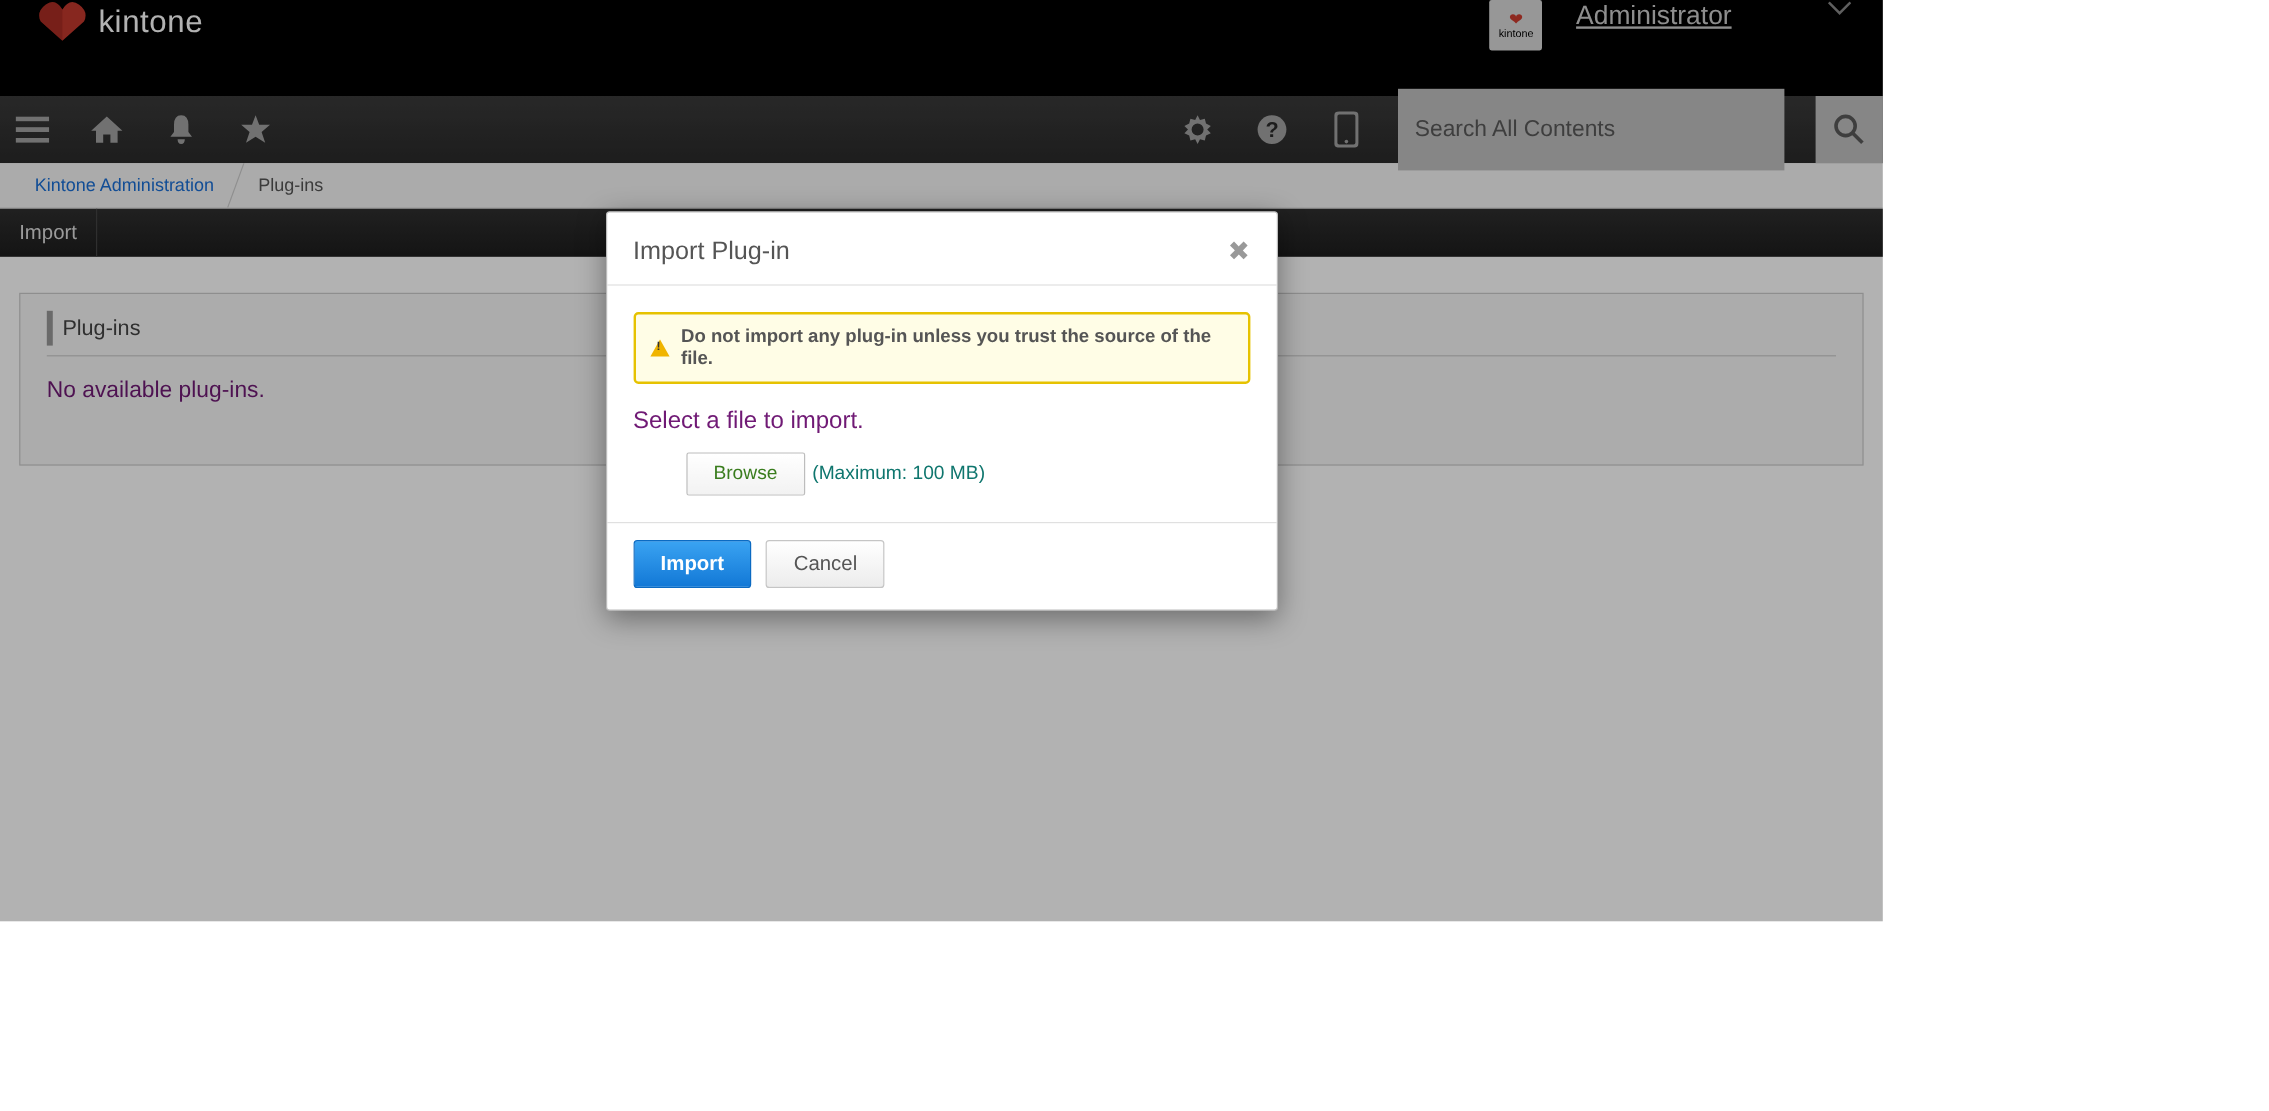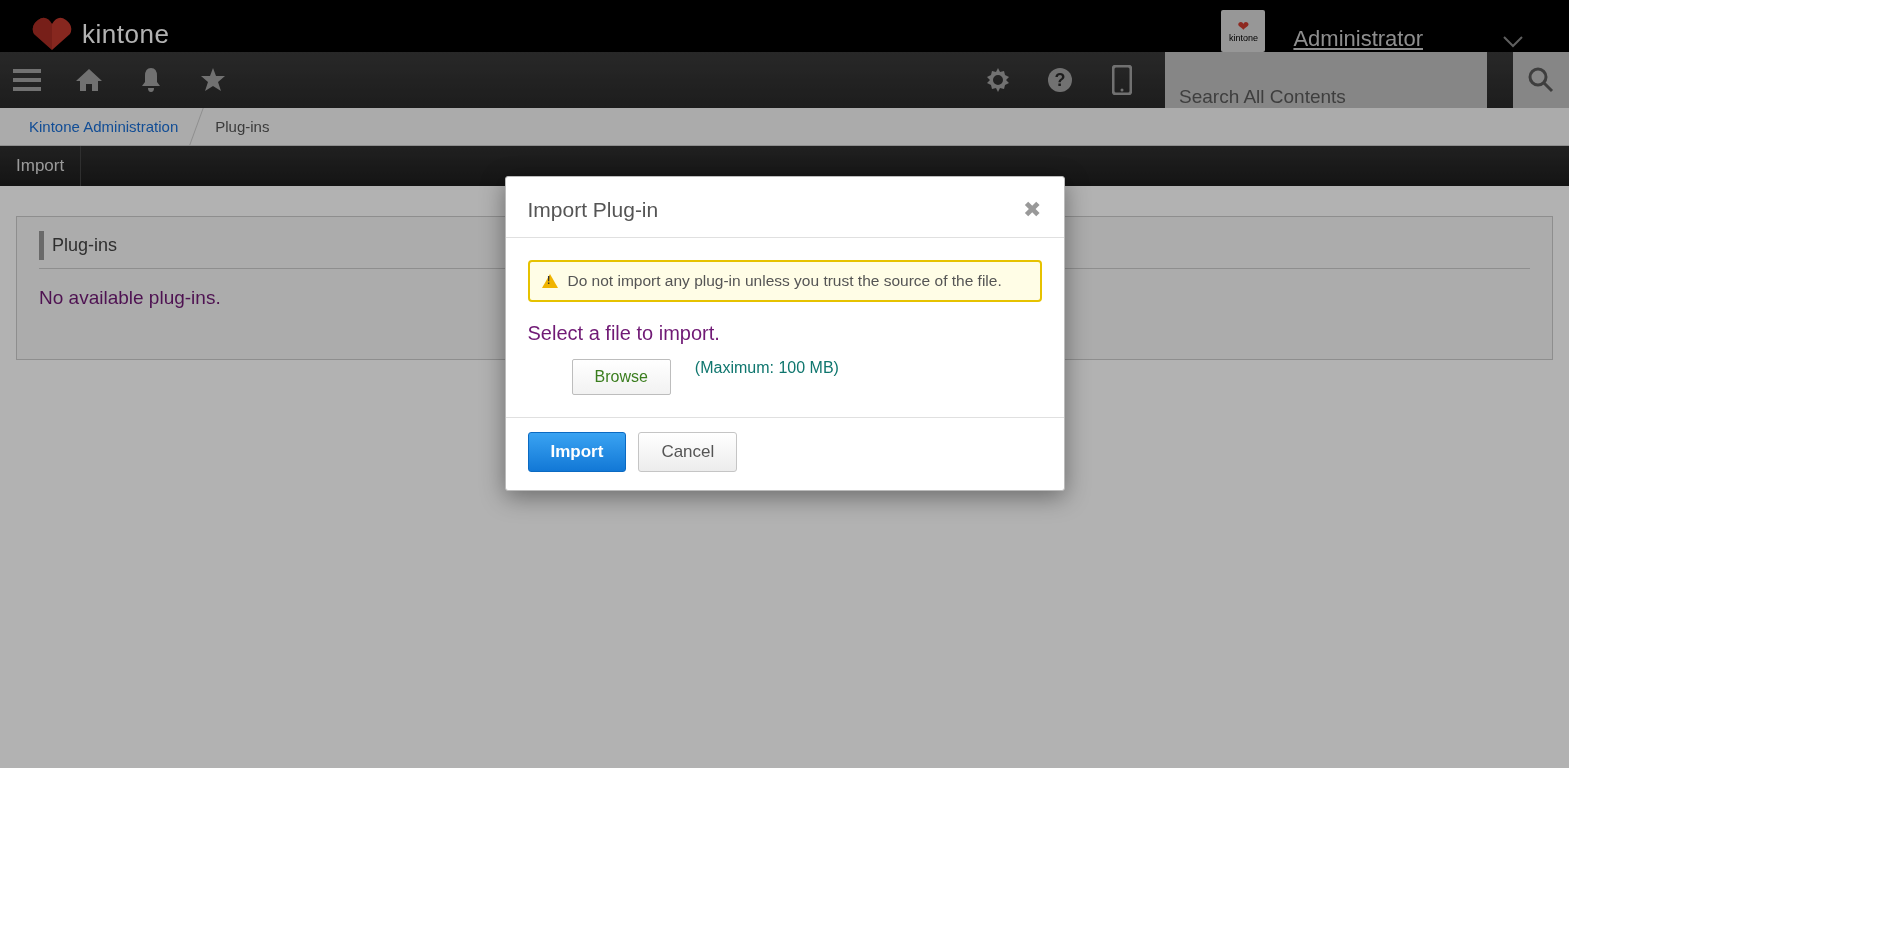--- a/index.html
+++ b/index.html
@@ -1,35 +1,35 @@
 <!DOCTYPE html>
 <html><head>
 <meta charset="utf-8">
 <style>
   * { margin:0; padding:0; box-sizing:border-box; font-family:Verdana,Geneva,sans-serif; }
   body { background:#fff; overflow:hidden; }
   #wrap { width:1569px; height:768px; position:relative; background:#fff; }
   #overlay { position:absolute; inset:0; background:rgba(0,0,0,.30); z-index:10; }
   
-  .topbar { height:52px; background:#000; display:flex; align-items:flex-end; color:#fff; padding:0 46px 0 32px; }
+  .topbar { height:80px; background:#000; display:flex; align-items:flex-start; color:#fff; padding:0 26px 0 32px; }
   .logo { display:flex; align-items:center; gap:10px; }
   .logo-heart svg{display:block;}
   .logo-text{font-size:26px;letter-spacing:.5px;font-weight:400;}
   .topbar-spacer{flex:1;}
   .mini-logo{width:44px;height:42px;background:#d8d8d8;display:flex;flex-direction:column;align-items:center;justify-content:center;border-radius:2px;}
   .mini-logo-glyph{font-size:14px;color:#cc3b2f;line-height:1;}
   .mini-logo-txt{font-size:9px;color:#000;}
   .admin-link{font-size:22px;color:#ccc;margin-left:28px;text-decoration:underline;}
   .chevd{margin-left:80px;color:#888;}
   
   .navbar{height:56px;background:linear-gradient(#3a3a3a,#2a2a2a);display:flex;align-items:center;padding-left:8px;gap:24px;}
   .nav-icon{width:38px;height:38px;display:flex;align-items:center;justify-content:center;color:#a3a3a3;}
   .nav-icon svg{fill:currentColor;}
   .nav-spacer{flex:1;}
-  .search-box{height:56px;width:322px;background:#c0c0c0;display:flex;align-items:flex-end;padding:0 14px;font-size:19px;color:#5a5a5a;}
+  .search-box{height:68px;width:322px;background:#c0c0c0;display:flex;align-items:center;padding:0 14px;font-size:19px;color:#5a5a5a;}
   .search-btn{height:56px;width:56px;background:#c0c0c0;display:flex;align-items:center;justify-content:center;margin-left:2px;}
   
   .crumbs{height:38px;background:#f5f5f5;border-bottom:1px solid #ccc;display:flex;align-items:center;padding-left:29px;font-size:15px;}
   .crumb-link{color:#1a6fd6;}
   .crumb-sep{margin:0 18px;color:#bbb;border-left:1px solid #ccc;height:100%;transform:skewX(-20deg);}
   .crumb-cur{color:#555;}
   
   .tabbar{height:40px;background:linear-gradient(#2f2f2f,#1d1d1d);display:flex;align-items:stretch;}
   .tab{padding:0 16px;display:flex;align-items:center;color:#ddd;font-size:17px;border-right:1px solid #444;}
   
@@ -40,23 +40,23 @@
   .panel-msg{font-size:19px;color:#701a75;}
   
   .modal{position:absolute;left:50%;top:176px;transform:translateX(-50%);width:560px;background:#fff;border:1px solid #bbb;box-shadow:0 6px 24px rgba(0,0,0,.4);z-index:20;border-radius:3px;}
   .modal-head{padding:20px 22px 14px;display:flex;align-items:center;border-bottom:1px solid #e0e0e0;}
   .modal-title{font-size:21px;color:#555;flex:1;}
   .modal-close{color:#999;font-size:22px;cursor:pointer;}
   .modal-body{padding:22px;}
   .warn-box{border:2px solid #e6c200;background:#fffde6;border-radius:4px;padding:10px 12px;display:flex;align-items:center;gap:10px;}
   .warn-icon{width:0;height:0;border-left:8px solid transparent;border-right:8px solid transparent;border-bottom:14px solid #f0b400;position:relative;}
   .warn-icon::after{content:"!";position:absolute;left:-2.5px;top:1px;font-size:10px;font-weight:bold;color:#333;}
-  .warn-text{font-size:15.5px;font-weight:normal;color:#555;}
+  .warn-text{font-size:15.5px;font-weight:bold;color:#555;}
   .select-text{margin-top:20px;font-size:20px;color:#701a75;}
-  .browse-row{margin-top:14px;display:flex;align-items:flex-start;gap:24px;padding-left:44px;}
+  .browse-row{margin-top:14px;display:flex;align-items:center;gap:6px;padding-left:44px;}
   .browse-btn{border:1px solid #bdbdbd;background:linear-gradient(#fff,#f2f2f2);padding:8px 22px;font-size:16px;color:#3a7d1e;border-radius:2px;cursor:pointer;}
   .max-text{font-size:16px;color:#0f766e;}
   .modal-foot{border-top:1px solid #e0e0e0;padding:14px 22px 18px;display:flex;gap:12px;}
   .btn-primary{background:linear-gradient(#3aa3f2,#1278d6);color:#fff;font-weight:bold;font-size:17px;padding:9px 22px;border:1px solid #0b6ac2;border-radius:3px;cursor:pointer;}
   .btn-secondary{background:linear-gradient(#fff,#ececec);color:#555;font-size:17px;padding:9px 22px;border:1px solid #c5c5c5;border-radius:3px;cursor:pointer;text-align:right;}
 </style>
 </head>
 <body>
 
 <div id="wrap">

